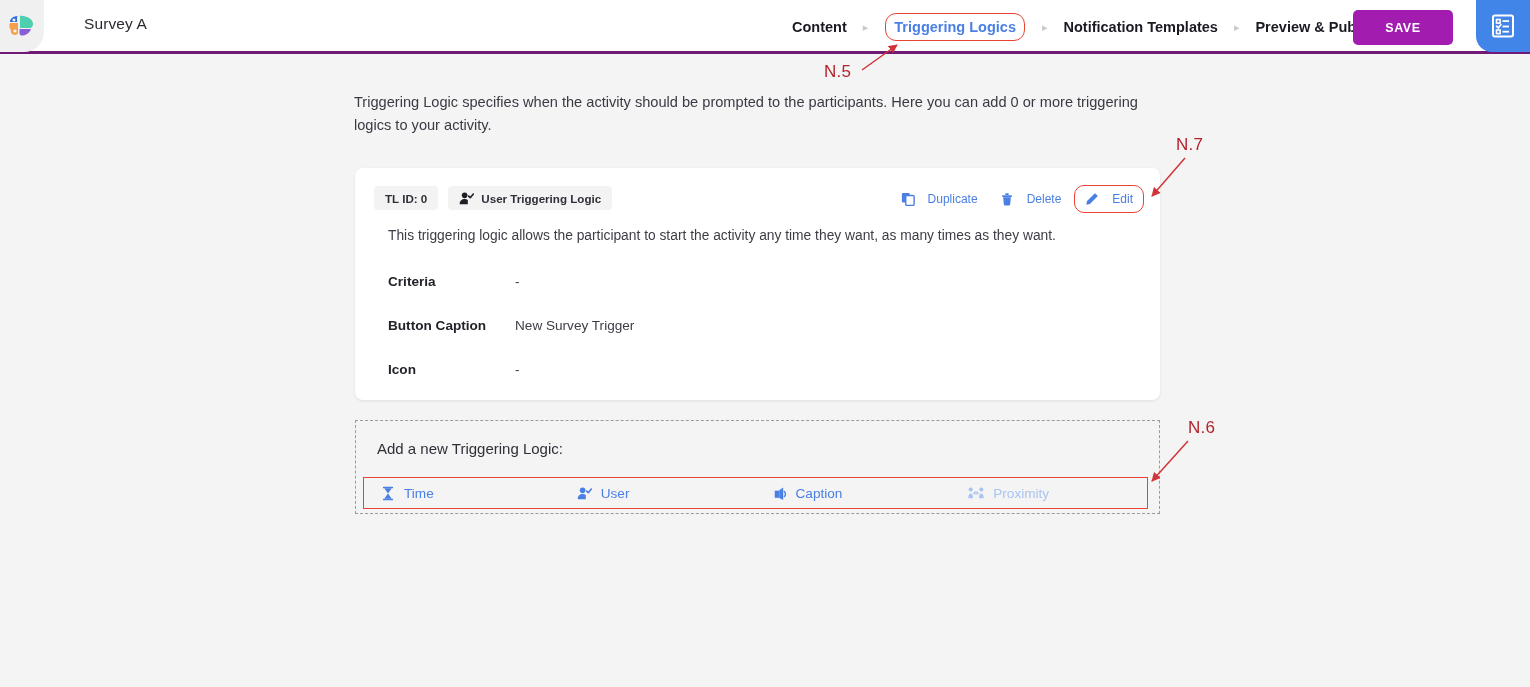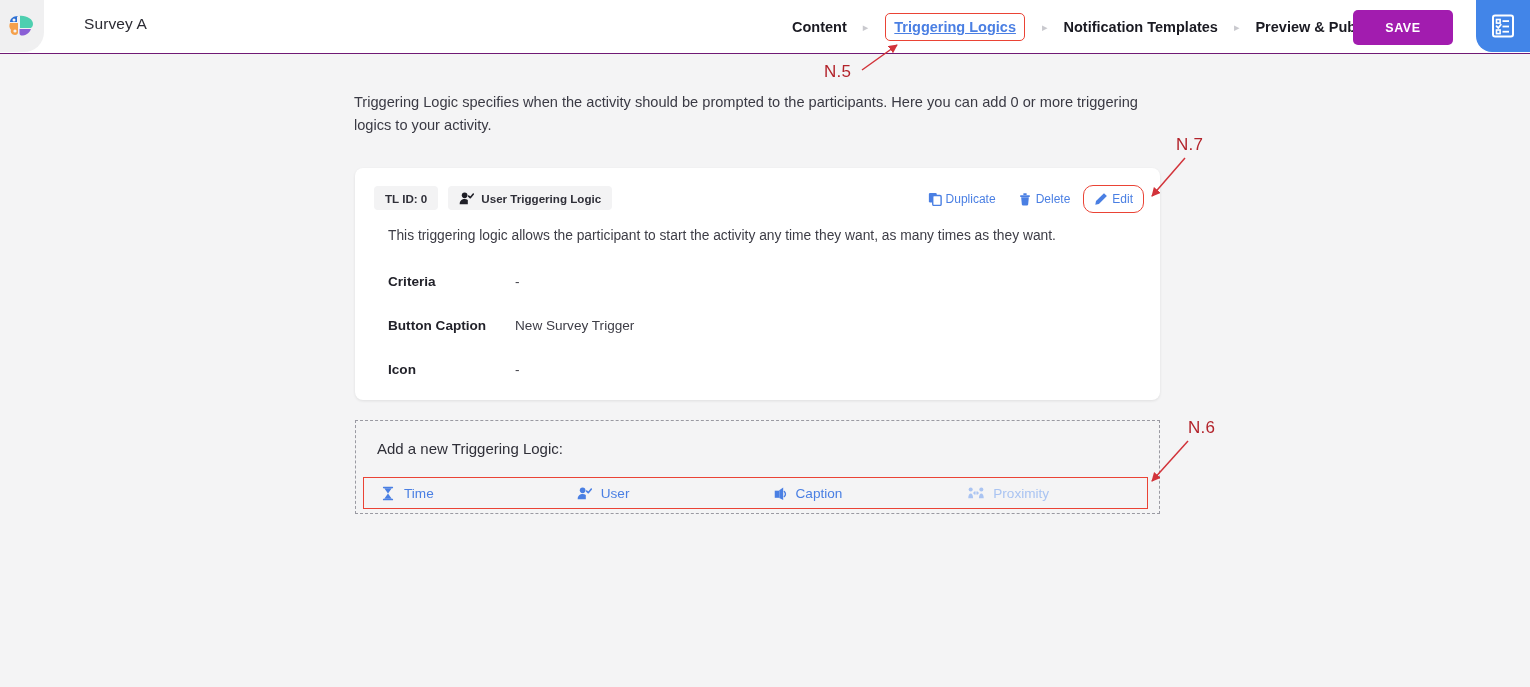--- a/index.html
+++ b/index.html
@@ -9,21 +9,21 @@
     background: #f4f4f5;
     font-family: "Liberation Sans", sans-serif;
     overflow: hidden;
   }
   .page { position: relative; width: 1530px; height: 687px; background: #f4f4f5; }
 
   
   .topbar {
     position: absolute; left: 0; top: 0; width: 1530px; height: 54px;
     background: #ffffff;
-    border-bottom: 1px solid #701a75;
+    border-bottom: 3px solid #701a75;
   }
   .logo-tile {
     position: absolute; left: 0; top: 0; width: 44px; height: 52px;
     background: #f0f0f1;
     border-bottom-right-radius: 20px;
     display: flex; align-items: center; justify-content: center;
   }
   .brand-title {
     position: absolute; left: 84px; top: 15px;
     font-size: 15.5px; color: #2b2b33; letter-spacing: .1px;
@@ -32,22 +32,21 @@
     position: absolute; left: 790px; top: 0; height: 54px;
     display: flex; align-items: center; gap: 0px;
   }
   .nav-item {
     font-size: 14.5px; font-weight: bold; color: #1a1a22;
     padding: 4px 2px; white-space: nowrap; cursor: pointer;
   }
   .nav-item.active { color: #4a7fe3; }
   .nav-item.boxed {
     border: 1.6px solid #ea4335; padding: 5px 8px; margin: 0 3px;
-    border-radius: 5px;
-    text-decoration: underline;
+    border-radius: 11px;
   }
   .nav-sep {
     color: #c9c9ce; font-size: 11px; margin: 0 14px; user-select: none;
   }
   .save-btn {
     position: absolute; left: 1353px; top: 10px; width: 100px; height: 35px;
     background: #a21caf; color: #ffffff; border: none; border-radius: 5px;
     font-size: 12.5px; font-weight: bold; letter-spacing: .6px; cursor: pointer;
     font-family: "Liberation Sans", sans-serif;
   }
@@ -69,21 +68,21 @@
     box-shadow: 0 1px 3px rgba(0,0,0,.09);
   }
   .chip-row { position: absolute; left: 19px; top: 18px; display: flex; gap: 10px; }
   .chip {
     background: #f3f3f4; border-radius: 4px; height: 24px;
     display: flex; align-items: center; gap: 7px; padding: 0 11px;
     font-size: 11.6px; font-weight: bold; color: #2f2f38; white-space: nowrap;
   }
   .actions { position: absolute; right: 16px; top: 17px; display: flex; align-items: center; gap: 4px; }
   .act {
-    display: flex; align-items: center; gap: 4px; padding: 5px 9px;
+    display: flex; align-items: center; gap: 13px; padding: 5px 9px;
     font-size: 12px; color: #4a7fe3; cursor: pointer; white-space: nowrap;
   }
   .act.boxed { border: 1.6px solid #ea4335; border-radius: 10px; padding: 6px 10px; }
   .tl-desc {
     position: absolute; left: 33px; top: 60px; width: 730px;
     font-size: 13.8px; color: #3d3d46;
   }
   .kv { position: absolute; left: 33px; display: flex; font-size: 13.6px; }
   .kv .k { width: 127px; font-weight: bold; color: #22222a; }
   .kv .v { color: #3d3d46; }

